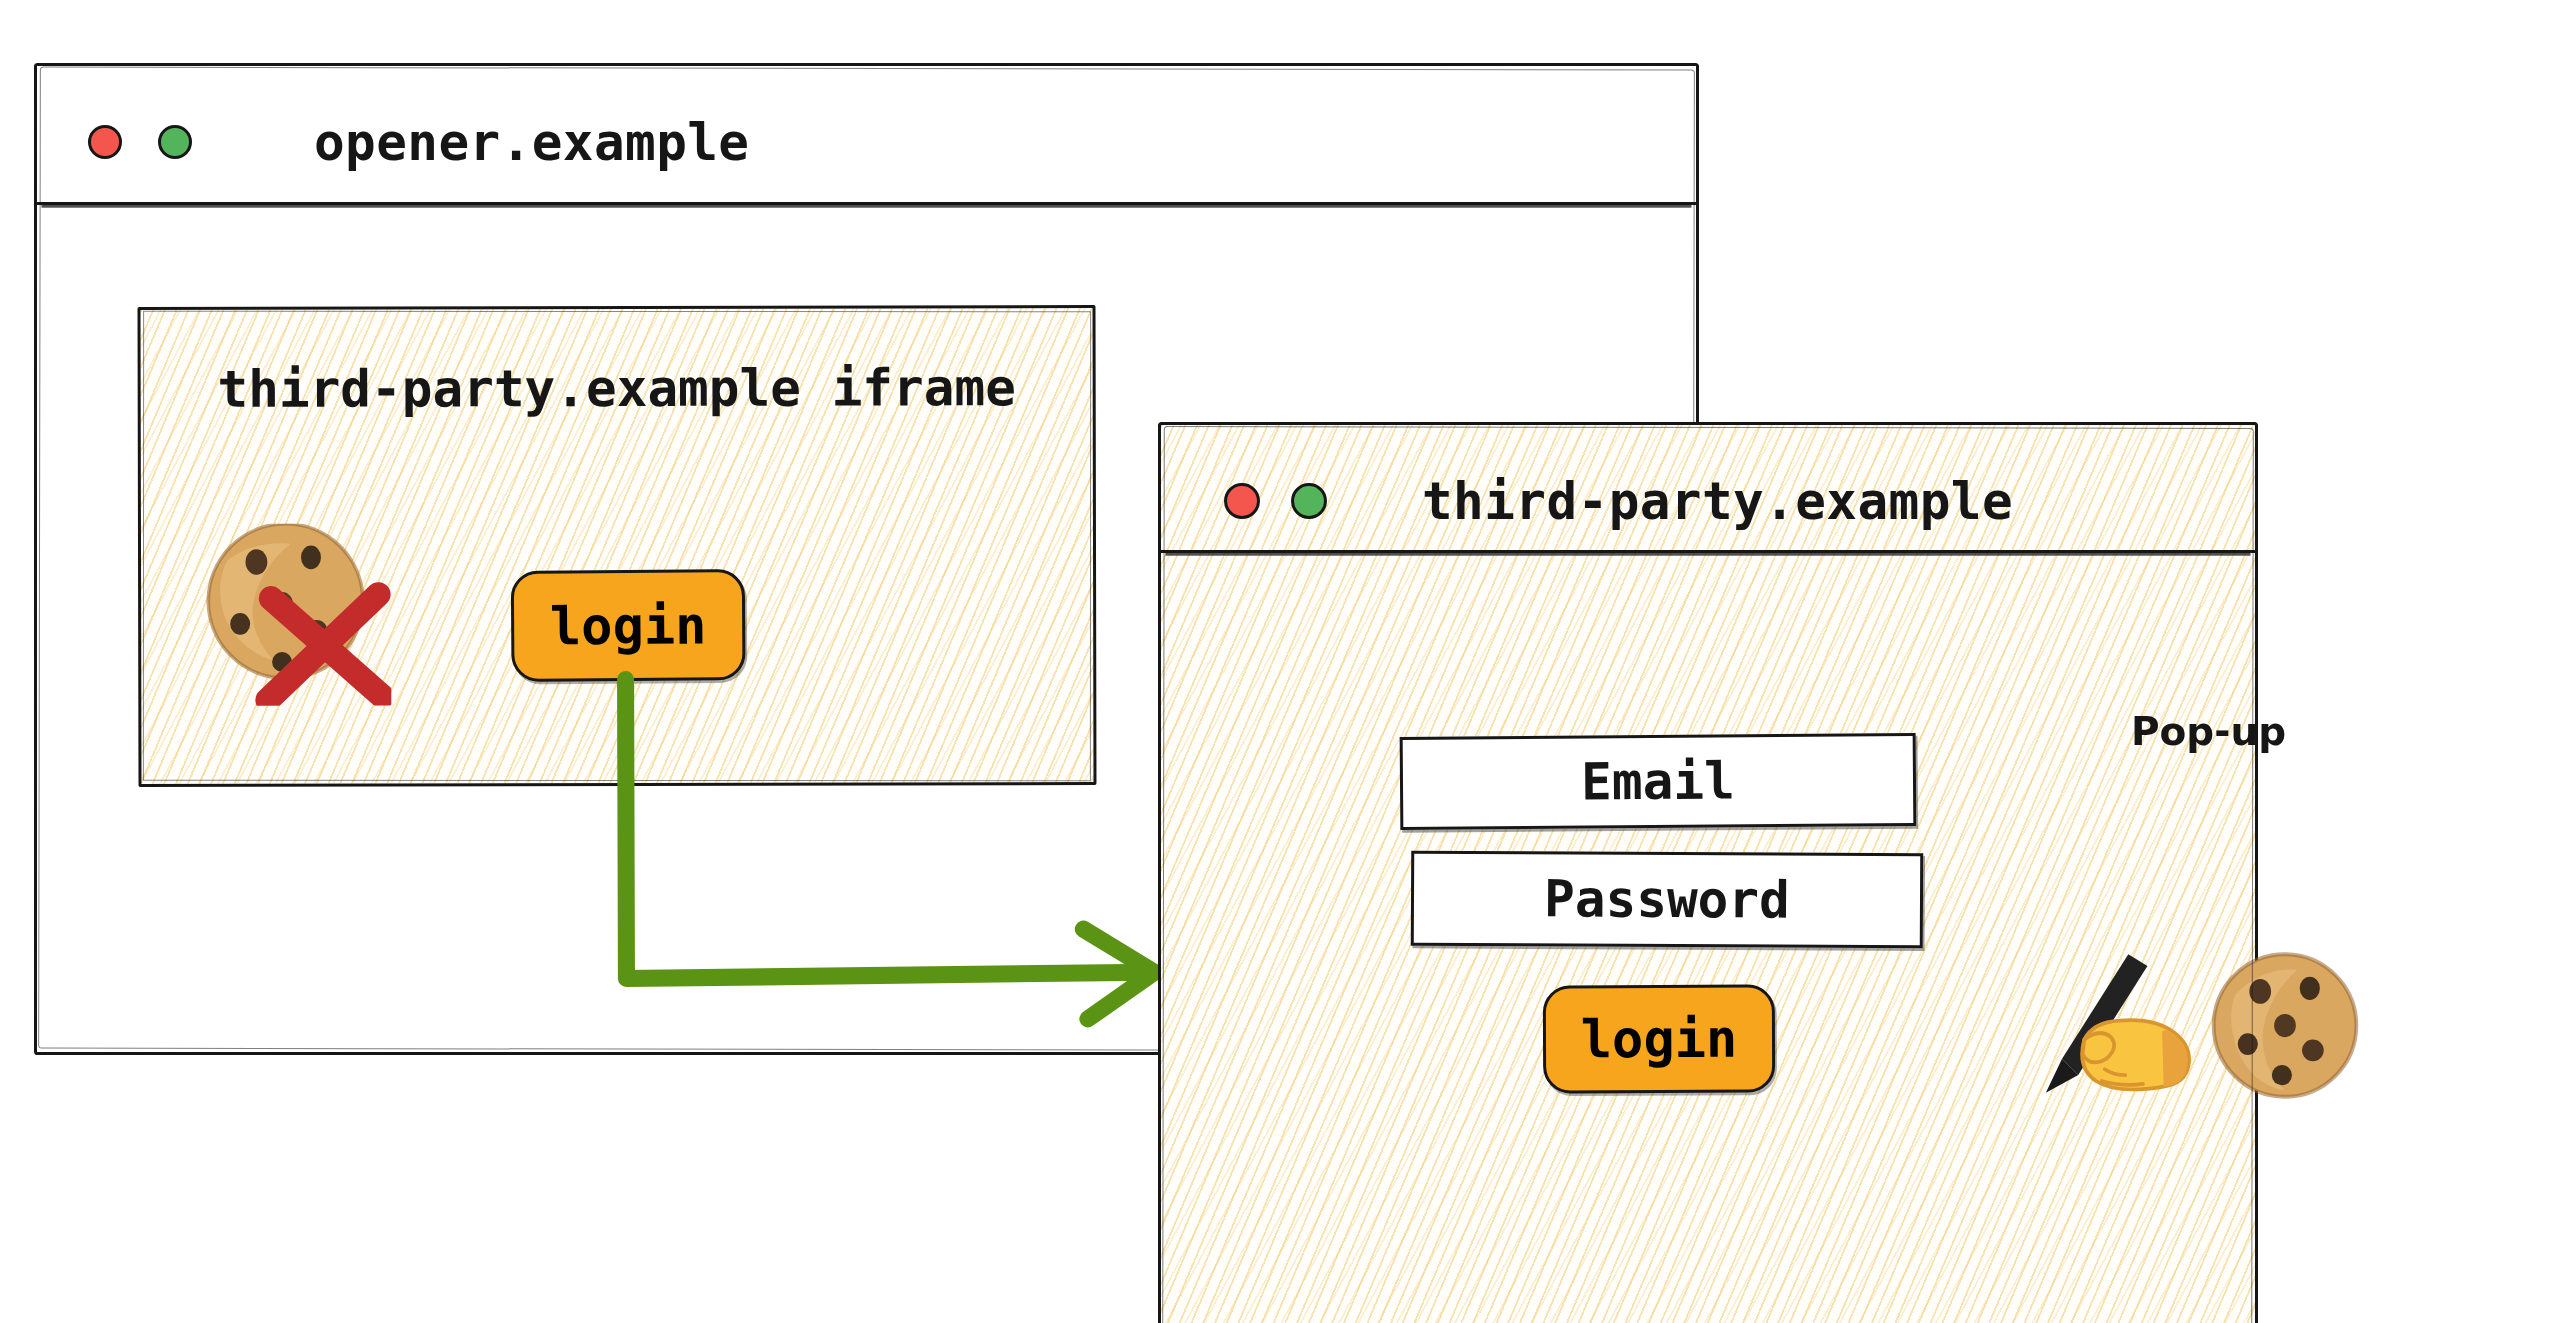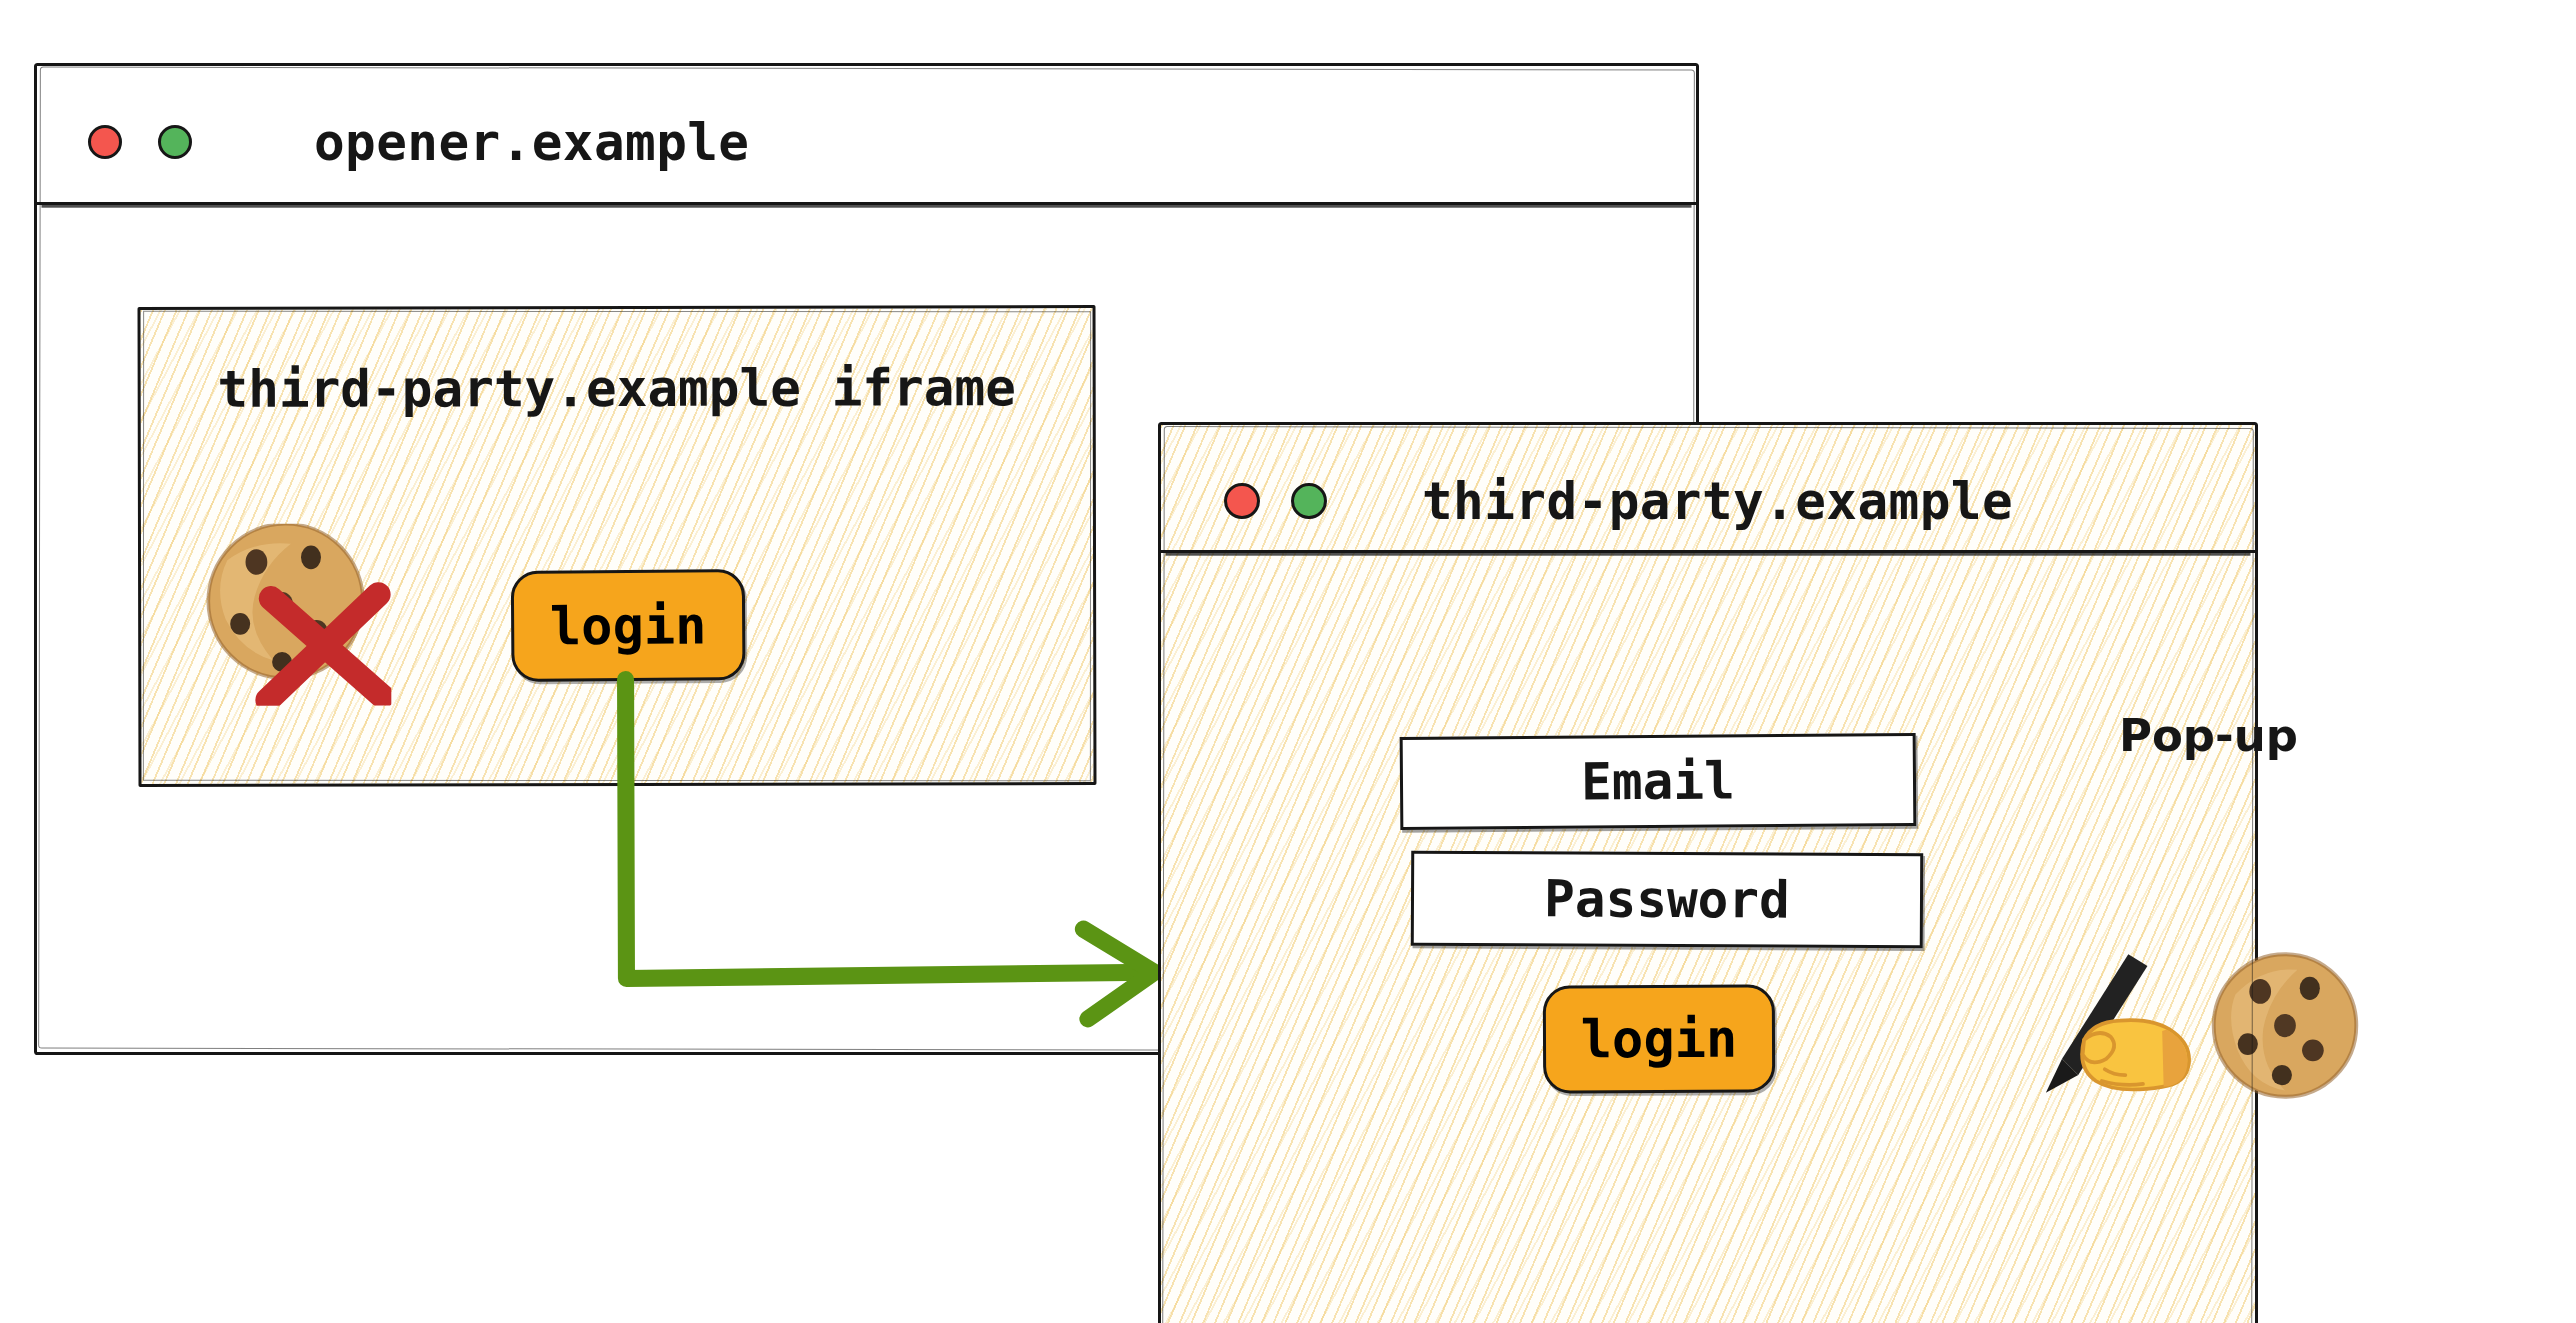--- a/index.html
+++ b/index.html
@@ -54,21 +54,21 @@
   .iframe-login{left:370px;top:261px;width:234px;height:111px;transform:rotate(-.3deg);}
   .popup-login{left:382px;top:560px;width:232px;height:108px;transform:rotate(-.25deg);}
 
   .field{position:absolute;box-sizing:border-box;background:#ffffff;border:3.6px solid #161616;
          display:flex;align-items:center;justify-content:center;
          font-size:51px;font-weight:700;box-shadow:1.8px 2.7px 0 rgba(22,22,22,.4);}
   .email-field{left:239px;top:310px;width:516px;height:93px;transform:rotate(-.45deg);}
   .password-field{left:250px;top:427px;width:512px;height:95px;transform:rotate(.3deg);}
 
   .popup-annotation{position:absolute;left:917px;top:284px;width:261px;text-align:center;
-         font-family:"DejaVu Sans","Liberation Sans",sans-serif;font-size:45px;font-weight:700;}
+         font-family:"DejaVu Sans","Liberation Sans",sans-serif;font-size:39px;font-weight:700;}
 
   .popup-icons{position:absolute;left:876px;top:517px;width:333px;height:166px;display:flex;
          align-items:center;gap:5.4px;}
 
   
   .arrow-svg{position:absolute;left:575px;top:627px;width:611px;height:386px;z-index:2;}
 </style>
 </head>
 <body>
 

